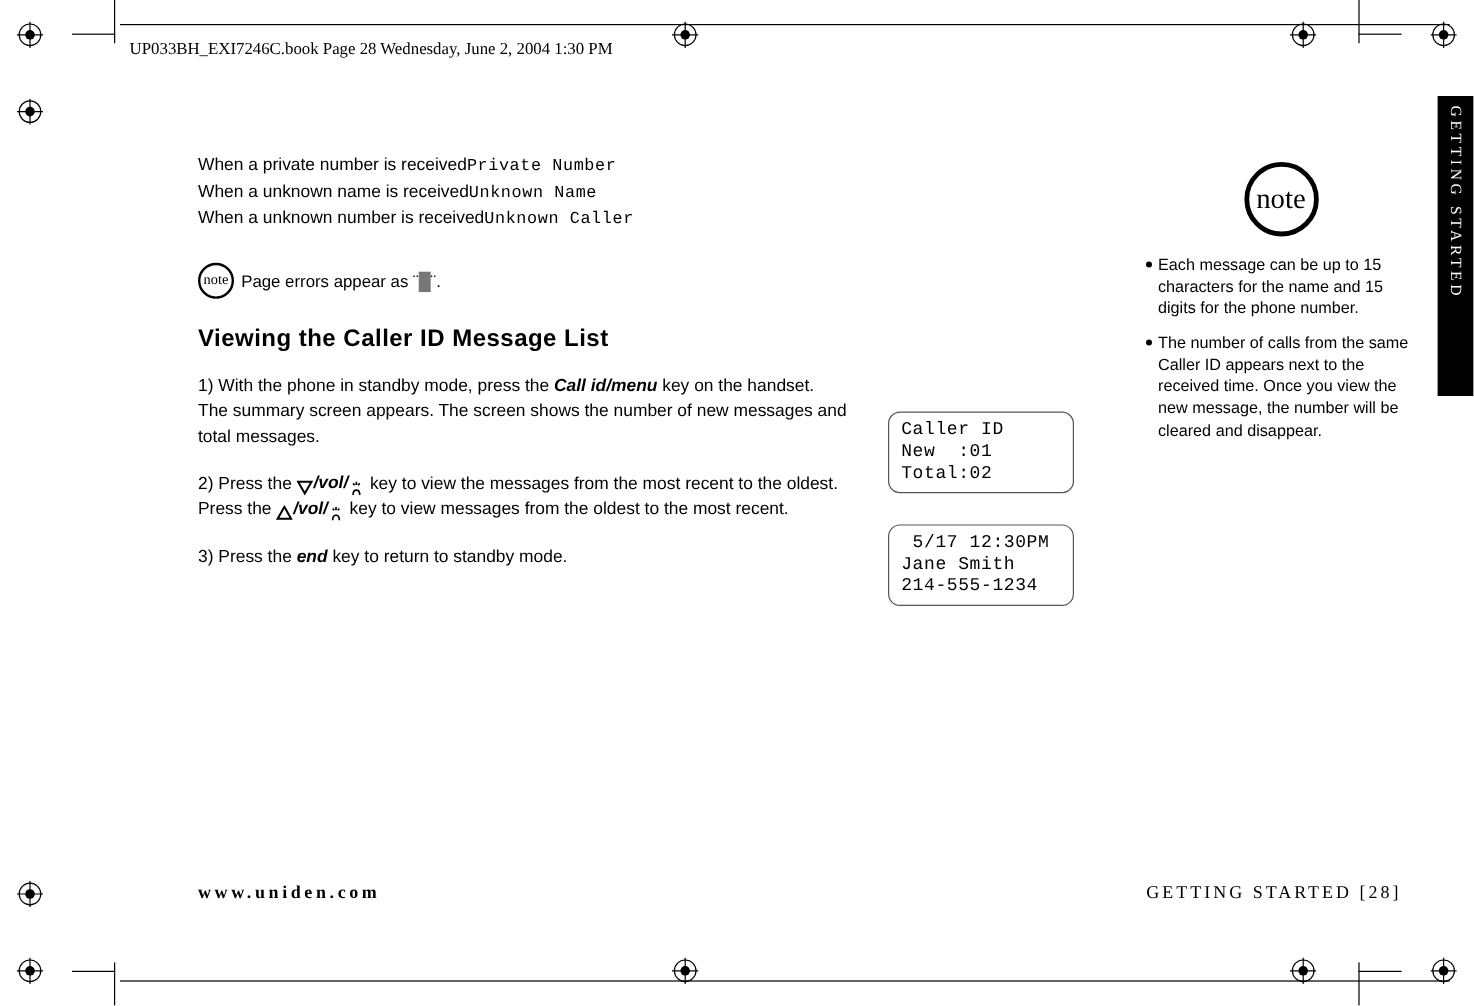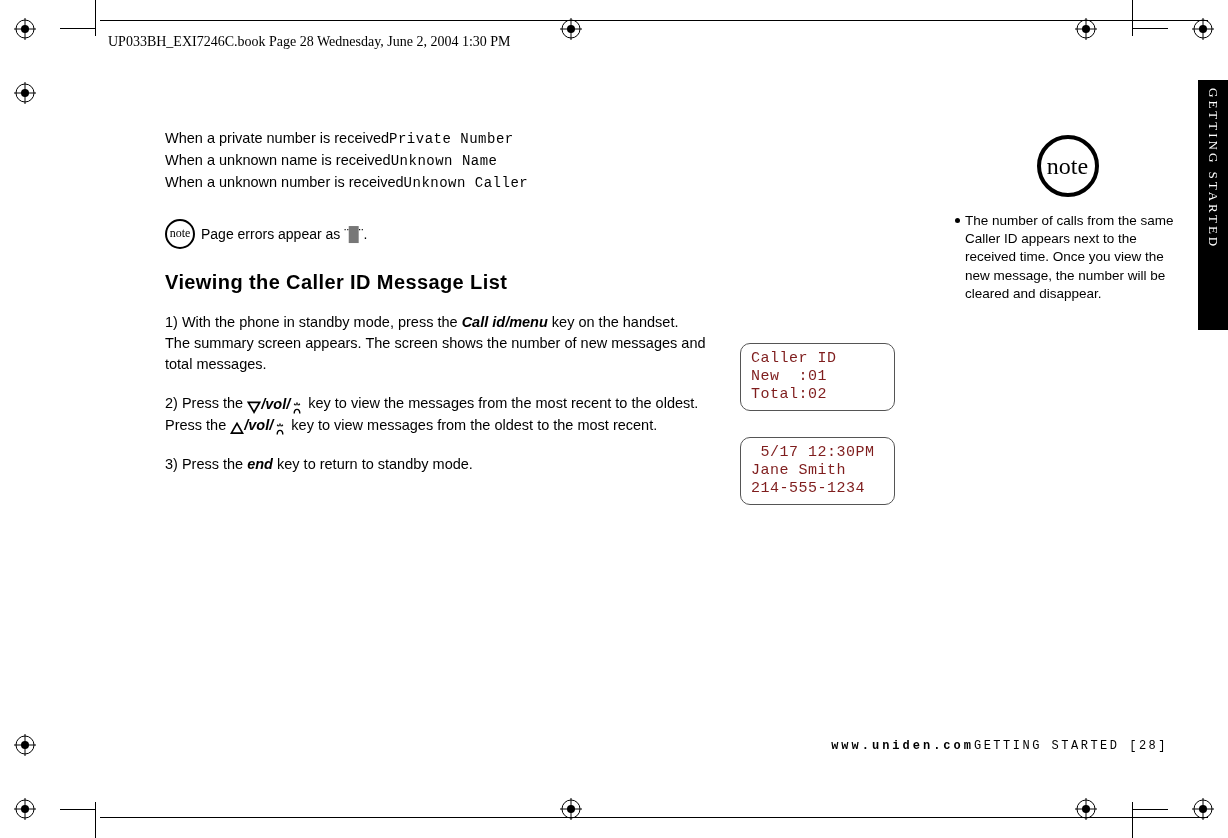--- a/index.html
+++ b/index.html
@@ -19,29 +19,29 @@
 .lcd-inline{font-family:'Courier New',monospace;font-size:14px;letter-spacing:0.5px}
 .note-icon-sm{display:inline-block;width:30px;height:30px;border:2.5px solid #000;border-radius:50%;text-align:center;line-height:25px;font-family:Georgia,serif;font-size:12px;vertical-align:middle;margin-right:6px}
 .note-row{margin-top:25px;font-size:14px;font-family:'Trebuchet MS','Lucida Sans',sans-serif;display:flex;align-items:center}
 h2.section{font-size:20px;font-weight:bold;font-family:'Trebuchet MS','Lucida Sans',sans-serif;margin:22px 0 18px 0;letter-spacing:0.4px}
 .steps{position:relative;width:550px;font-size:14.5px;font-family:'Trebuchet MS','Lucida Sans',sans-serif;line-height:1.45}
 .step{margin-bottom:18px}
 .sub{}
 .bolditalic{font-weight:bold;font-style:italic}
 .vol-key{display:inline-flex;align-items:flex-end;vertical-align:middle}
 .vol-key svg{width:14px;height:14px;vertical-align:middle}
-.lcd-screen{position:absolute;border:1.5px solid #555;border-radius:10px;padding:6px 10px;font-family:'Courier New',monospace;font-size:15px;line-height:1.2;white-space:pre;color:#7f1d1d;letter-spacing:0.5px}
+.lcd-screen{position:absolute;border:1.5px solid #555;border-radius:10px;padding:6px 10px;font-family:'Courier New',monospace;font-size:15px;line-height:1.2;white-space:pre;color:#000000;letter-spacing:0.5px}
 .lcd1{left:740px;top:343px;width:155px}
 .lcd2{left:740px;top:437px;width:155px}
 .margin-note{position:absolute;right:48px;top:135px;width:225px;font-size:13.5px;font-family:'Trebuchet MS','Lucida Sans',sans-serif;line-height:1.35}
 .note-icon-lg{width:62px;height:62px;border:4px solid #000;border-radius:50%;display:flex;align-items:center;justify-content:center;margin:0 auto 15px auto;font-family:Georgia,serif;font-size:24px}
 .margin-note ul{list-style:none;padding:0;margin:0}
 .margin-note li{position:relative;padding-left:10px;margin-bottom:10px}
 .margin-note li::before{content:"";position:absolute;left:0;top:6px;width:5px;height:5px;border-radius:50%;background:#000}
-.footer{position:absolute;left:165px;right:60px;bottom:85px;display:flex;justify-content:flex-end;font-family:Liberation Mono, monospace;font-size:12px;letter-spacing:3px;font-weight:bold}
+.footer{position:absolute;left:165px;right:60px;bottom:85px;display:flex;justify-content:space-between;font-family:Liberation Serif, serif;font-size:15px;letter-spacing:3px;font-weight:bold}
 .footer .right{letter-spacing:2.5px;font-weight:normal}
 .data-square{color:#777}
 </style>
 </head>
 <body>
 <div class="page">
 
 <svg class="reg-mark" style="left:14px;top:18px" viewBox="0 0 22 22">
       <circle cx="11" cy="11" r="9" fill="none" stroke="#000"></circle>
       <circle cx="11" cy="11" r="4" fill="#000"></circle>
@@ -176,20 +176,21 @@
 <div class="lcd-screen lcd1">Caller ID
 New  :01
 Total:02</div>
 <div class="lcd-screen lcd2"> 5/17 12:30PM
 Jane Smith
 214-555-1234</div>
 
 <div class="margin-note">
   <div class="note-icon-lg">note</div>
   <ul>
+    <li>Each message can be up to 15 characters for the name and 15 digits for the phone number.</li>
     <li>The number of calls from the same Caller ID appears next to the received time. Once you view the new message, the number will be cleared and disappear.</li>
   </ul>
 </div>
 
 <div class="footer">
   <span>www.uniden.com</span>
   <span class="right">GETTING STARTED [28]</span>
 </div>
 
 </div>

